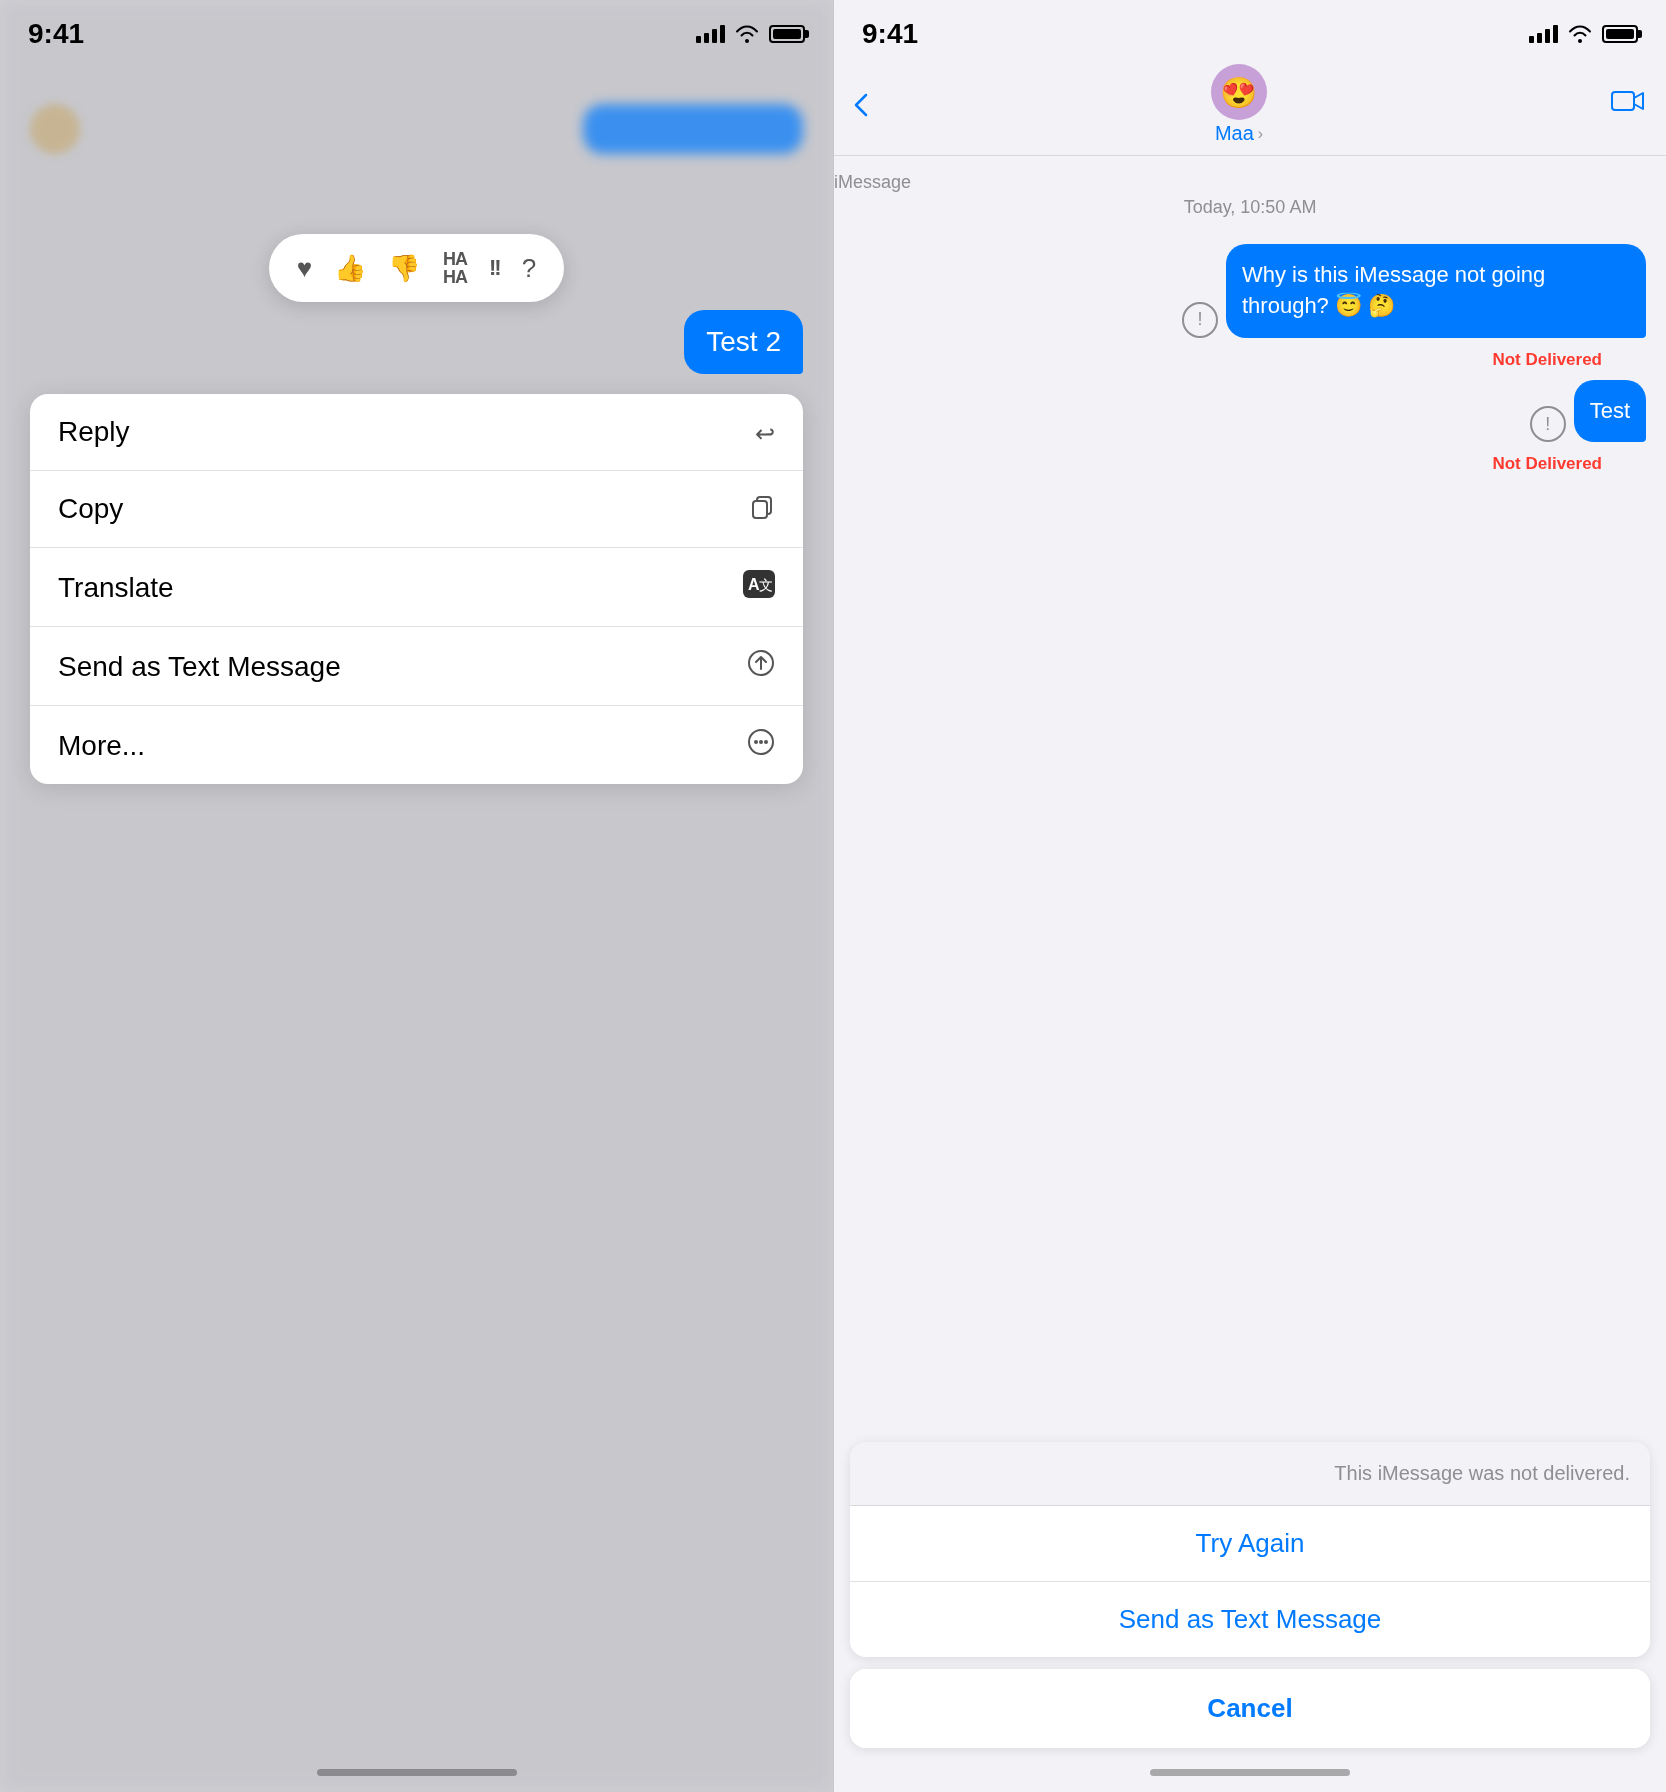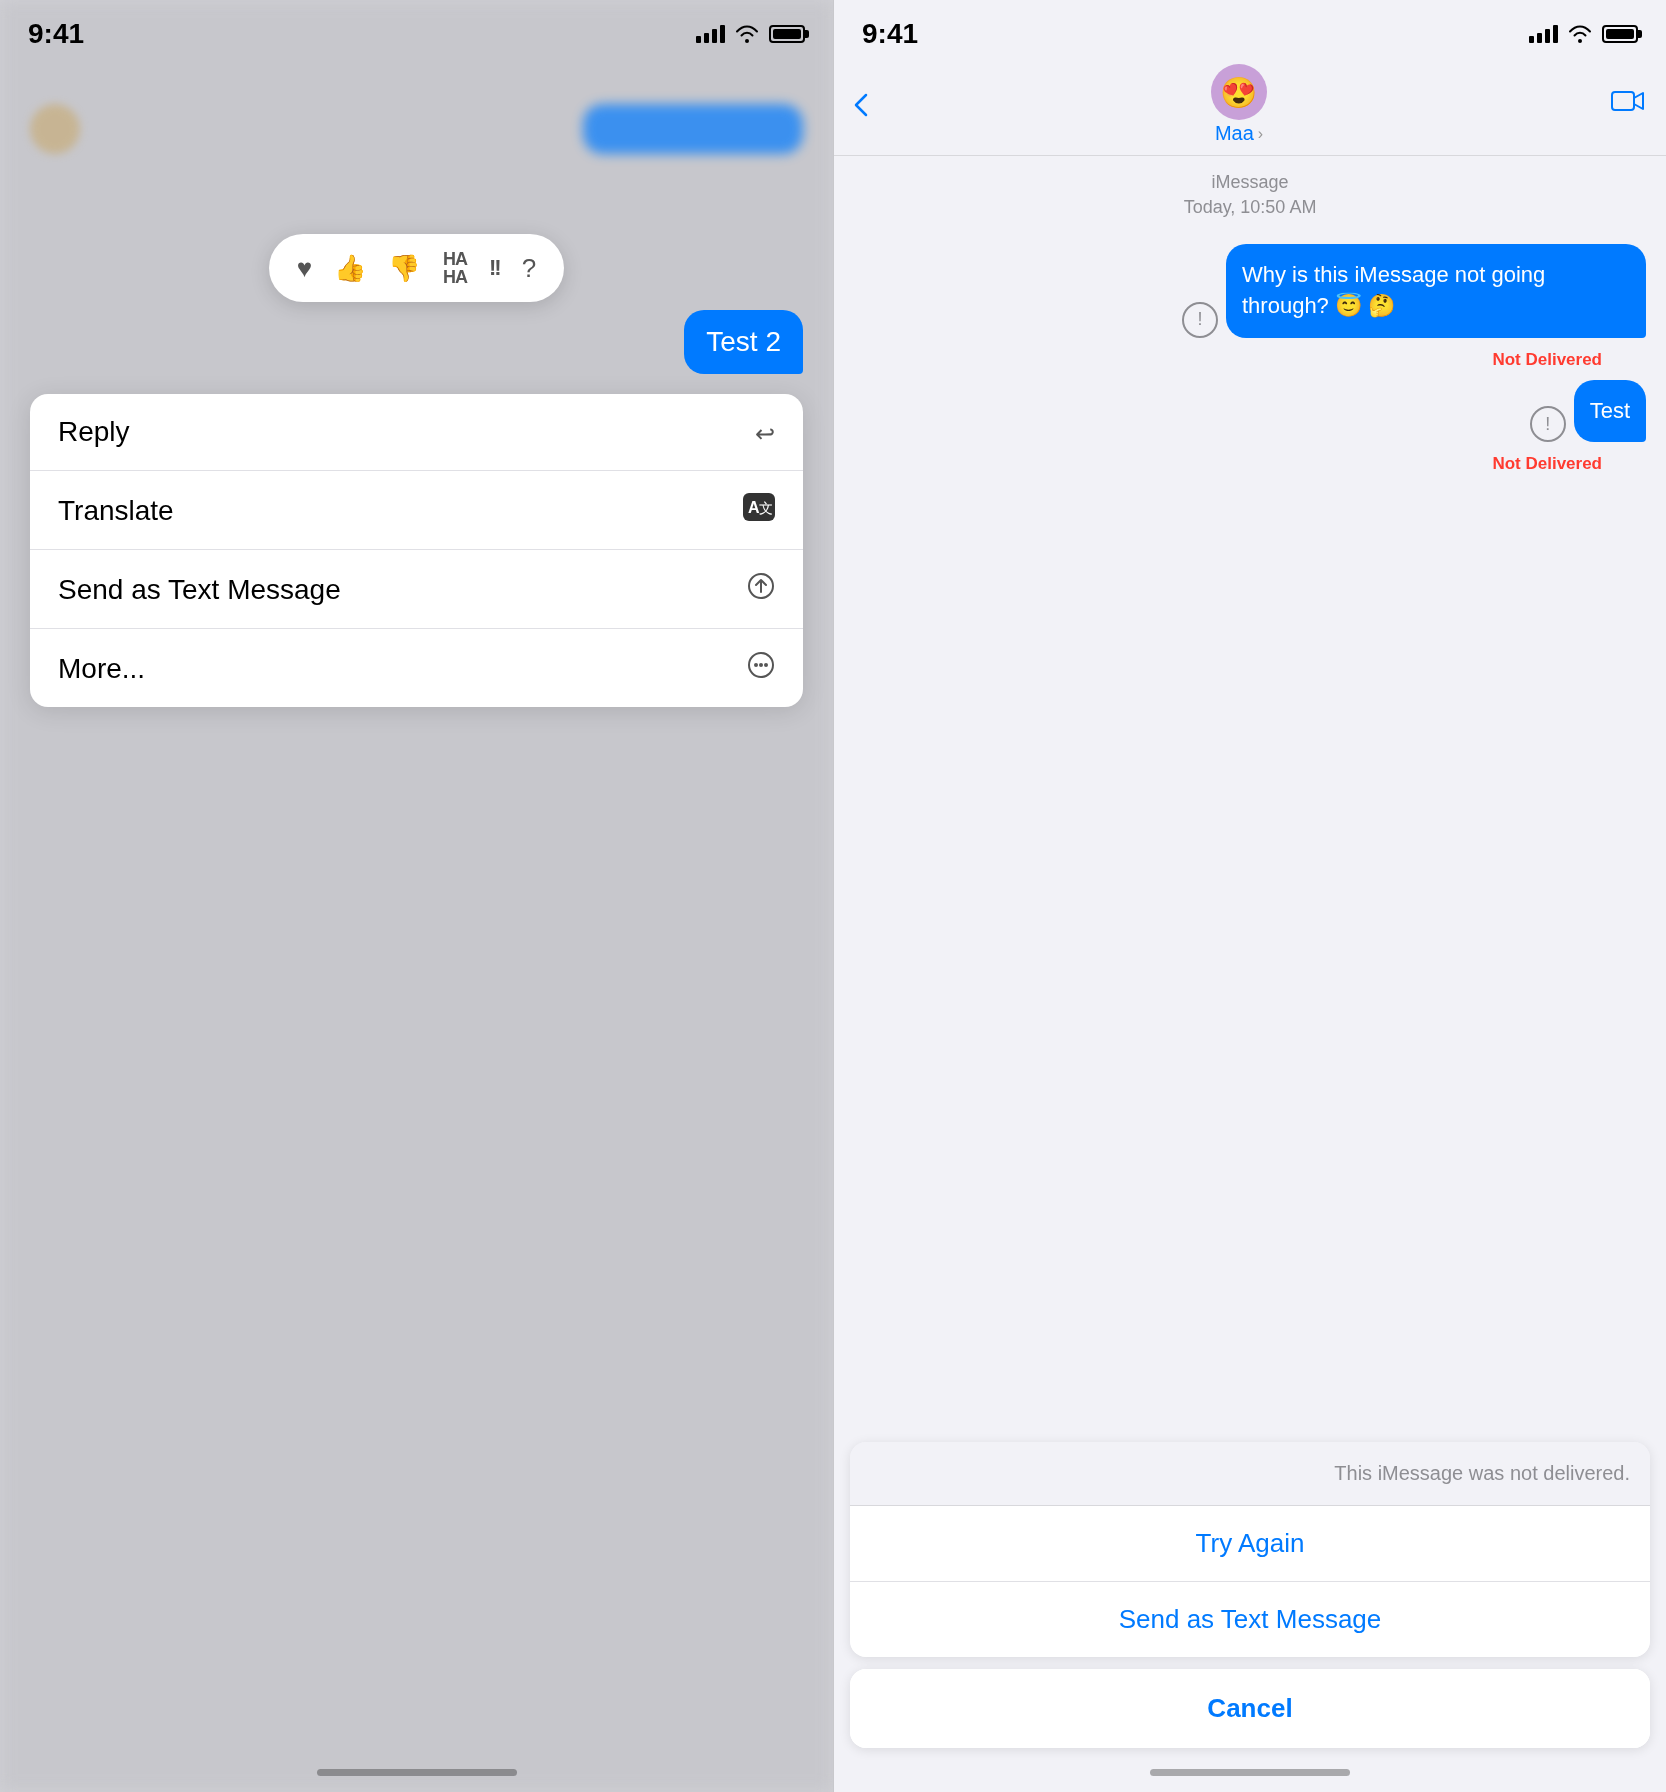--- a/index.html
+++ b/index.html
@@ -285,21 +285,20 @@
       font-size: 16px;
       color: #999;
     }
     .nav-video {
       color: #007AFF;
       font-size: 26px;
     }
 
     
     .imessage-label {
-      text-align: center;
       padding: 16px 0 4px 0;
       font-size: 18px;
       color: #8e8e93;
     }
     .imessage-time {
       text-align: center;
       font-size: 18px;
       color: #8e8e93;
       padding-bottom: 16px;
     }
@@ -453,20 +452,29 @@
   <div class="message-area">
     <div class="message-bubble-left">Test 2</div>
   </div>
 
   <div class="context-menu">
     <div class="menu-item">
       <span class="menu-item-label">Reply</span>
       <span class="menu-item-icon">↩</span>
     </div>
     <div class="menu-item">
+      <span class="menu-item-label">Copy</span>
+      <span class="menu-item-icon">
+        <svg width="26" height="26" viewBox="0 0 26 26" fill="none">
+          <rect x="8" y="4" width="14" height="17" rx="3" stroke="#555" stroke-width="2"></rect>
+          <rect x="4" y="8" width="14" height="17" rx="3" stroke="#555" stroke-width="2" fill="#fff"></rect>
+        </svg>
+      </span>
+    </div>
+    <div class="menu-item">
       <span class="menu-item-label">Translate</span>
       <span class="menu-item-icon">
         <svg width="32" height="28" viewBox="0 0 32 28" fill="none">
           <rect width="32" height="28" rx="6" fill="#333"></rect>
           <text x="5" y="20" fill="white" font-size="16" font-weight="bold">A</text>
           <text x="16" y="20" fill="white" font-size="14">文</text>
         </svg>
       </span>
     </div>
     <div class="menu-item">

